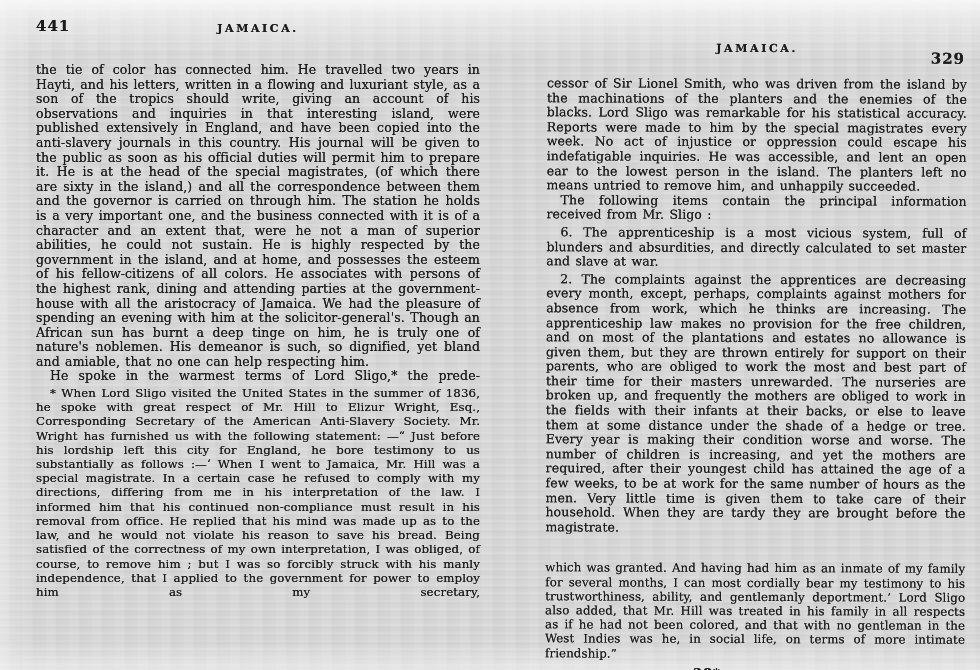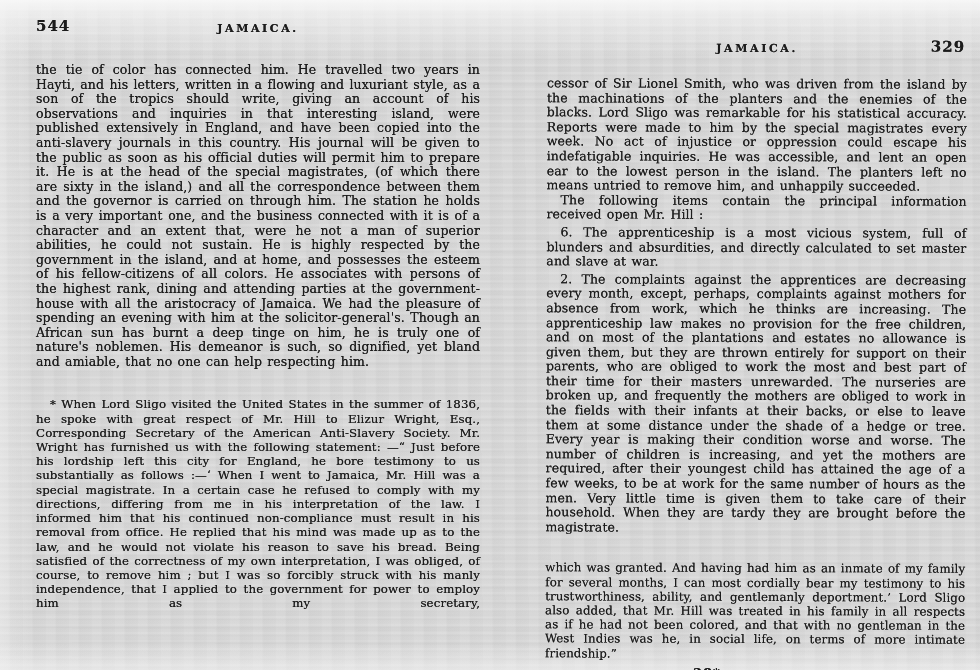--- a/index.html
+++ b/index.html
@@ -42,24 +42,24 @@
     letter-spacing: 2.6px;
   }
   .pnum {
     position: absolute;
     top: -5px;
     font-size: 15px;
     font-weight: bold;
     letter-spacing: 1px;
   }
   .pnum.pos-left  { left: 0; }
-  .pnum.pos-right { right: 2px; }
+  .pnum.pos-right { right: 2px; margin-top: 12px; }
 
   .body  { font-size: 12.5px; line-height: 14.6px; word-spacing: 1.2px; letter-spacing: .1px; }
-  .fnote { font-size: 11.8px; line-height: 14.2px; word-spacing: 1.1px; letter-spacing: .1px; margin-top: 28px; }
+  .fnote { font-size: 11.8px; line-height: 14.2px; word-spacing: 1.1px; letter-spacing: .1px; margin-top: 2px; }
   .page.right .fnote { margin-top: 26px; }
 
   .body p, .fnote p { margin: 0; text-align: justify; }
   p.indent { text-indent: 14px; }
   p.jlast  { text-align-last: justify; }
   p.gap    { margin-top: 3px; }
   .it { }
 
   .sig {
     margin-top: 5px;
@@ -69,39 +69,40 @@
     letter-spacing: 1px;
   }
 </style>
 </head>
 <body>
 
 <div class="scan">
 
   <div class="page left">
     <div class="pagehead">
-      <span class="pnum pos-left">544</span>
+      <span class="pnum pos-left">441</span>
       <span class="rhead">JAMAICA.</span>
     </div>
     <div class="body">
         <p><span>the tie of color has connected him.  He travelled two years in Hayti, and his letters, written in a flowing and luxuriant style, as a son of the tropics should write, giving an account of his observations and inquiries in that interesting island, were published extensively in England, and have been copied into the anti-slavery journals in this country.  His journal will be given to the public as soon as his official duties will permit him to prepare it.  He is at the head of the special magistrates, (of which there are sixty in the island,) and all the correspondence between them and the governor is carried on through him.  The station he holds is a very important one, and the business connected with it is of a character and an extent that, were he not a man of superior abilities, he could not sustain.  He is highly respected by the government in the island, and at home, and possesses the esteem of his fellow-citizens of all colors.  He associates with persons of the highest rank, dining and attending parties at the government-house with all the aristocracy of Jamaica.  We had the pleasure of spending an evening with him at the solicitor-general's.  Though an African sun has burnt a deep tinge on him, he is truly one of nature's noblemen.  His demeanor is such, so dignified, yet bland and amiable, that no one can help respecting him.</span></p>
+        <p class="indent jlast"><span>He spoke in the warmest terms of Lord Sligo,* the prede-</span></p>
       </div>
     <div class="fnote">
         <p class="indent jlast"><span>* When Lord Sligo visited the United States in the summer of 1836, he spoke with great respect of Mr. Hill to Elizur Wright, Esq., Corresponding Secretary of the American Anti-Slavery Society.  Mr. Wright has furnished us with the following statement: —“ Just before his lordship left this city for England, he bore testimony to us substantially as follows :—‘ When I went to Jamaica, Mr. Hill was a special magistrate.  In a certain case he refused to comply with my directions, differing from me in his interpretation of the law.  I informed him that his continued non-compliance must result in his removal from office.  He replied that his mind was made up as to the law, and he would not violate his reason to save his bread.  Being satisfied of the correctness of my own interpretation, I was obliged, of course, to remove him ; but I was so forcibly struck with his manly independence, that I applied to the government for power to employ him as my secretary,</span></p>
       </div>
   </div>
 
   <div class="page right">
     <div class="pagehead">
       <span class="rhead">JAMAICA.</span>
       <span class="pnum pos-right">329</span>
     </div>
     <div class="body">
         <p><span>cessor of Sir Lionel Smith, who was driven from the island by the machinations of the planters and the enemies of the blacks. Lord Sligo was remarkable for his statistical accuracy.  Reports were made to him by the special magistrates every week. No act of injustice or oppression could escape his indefatigable inquiries.  He was accessible, and lent an open ear to the lowest person in the island.  The planters left no means untried to remove him, and unhappily succeeded.</span></p>
-        <p class="indent"><span>The following items contain the principal information received open Mr. Hill :</span></p>
+        <p class="indent"><span>The following items contain the principal information received from Mr. Sligo :</span></p>
         <p class="indent gap"><span>6. The apprenticeship is a most vicious system, full of blunders and absurdities, and directly calculated to set master and slave at war.</span></p>
         <p class="indent gap"><span>2. The complaints against the apprentices are decreasing every month, </span><span class="it">except, perhaps, complaints against mothers for absence from work, which he thinks are increasing.</span><span>  The apprenticeship </span><span class="it">law</span><span> makes no provision for the free children, and on most of the plantations and estates no allowance is given them, but they are thrown entirely for support on their parents, who are obliged to work the most and best part of their time for their masters unrewarded.  The nurseries are broken up, and frequently the mothers are obliged to work in the fields with their infants at their backs, or else to leave them at some distance under the shade of a hedge or tree.  Every year is making their condition worse and worse.  The number of children is increasing, and yet the mothers are required, after their youngest child has attained the age of a few weeks, to be at work for the same number of hours as the men.  Very little time is given them to take care of their household.  When they are tardy they are brought before the magistrate.</span></p>
       </div>
     <div class="fnote">
         <p><span>which was granted.  And having had him as an </span><span class="it">inmate of my family</span><span> for several months, I can most cordially bear my testimony to his trustworthiness, ability, and gentlemanly deportment.’ Lord Sligo also added, that Mr. Hill was treated in his family in all respects as if he had not been colored, and that with no gentleman in the West Indies was he, in social life, on terms of more intimate friendship.”</span></p>
       </div>
     <div class="sig">28*</div>
   </div>
 
 </div>

